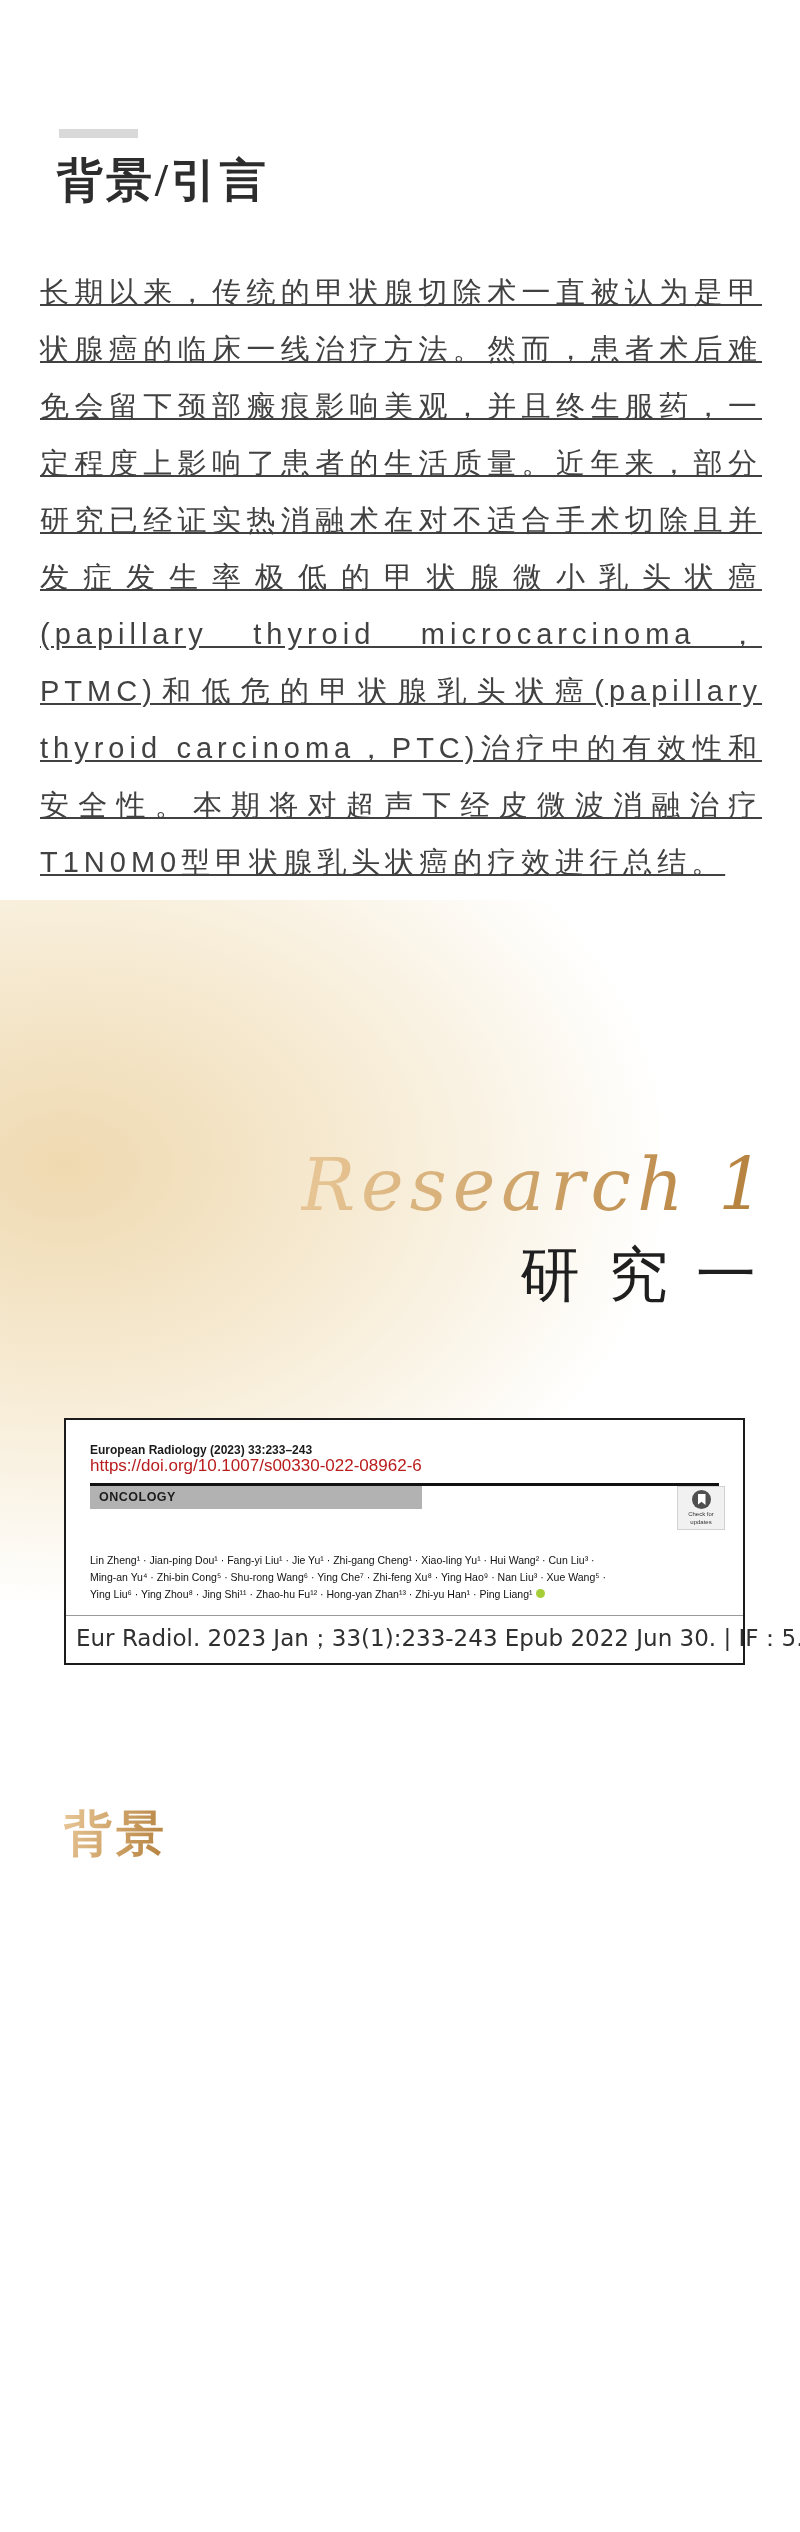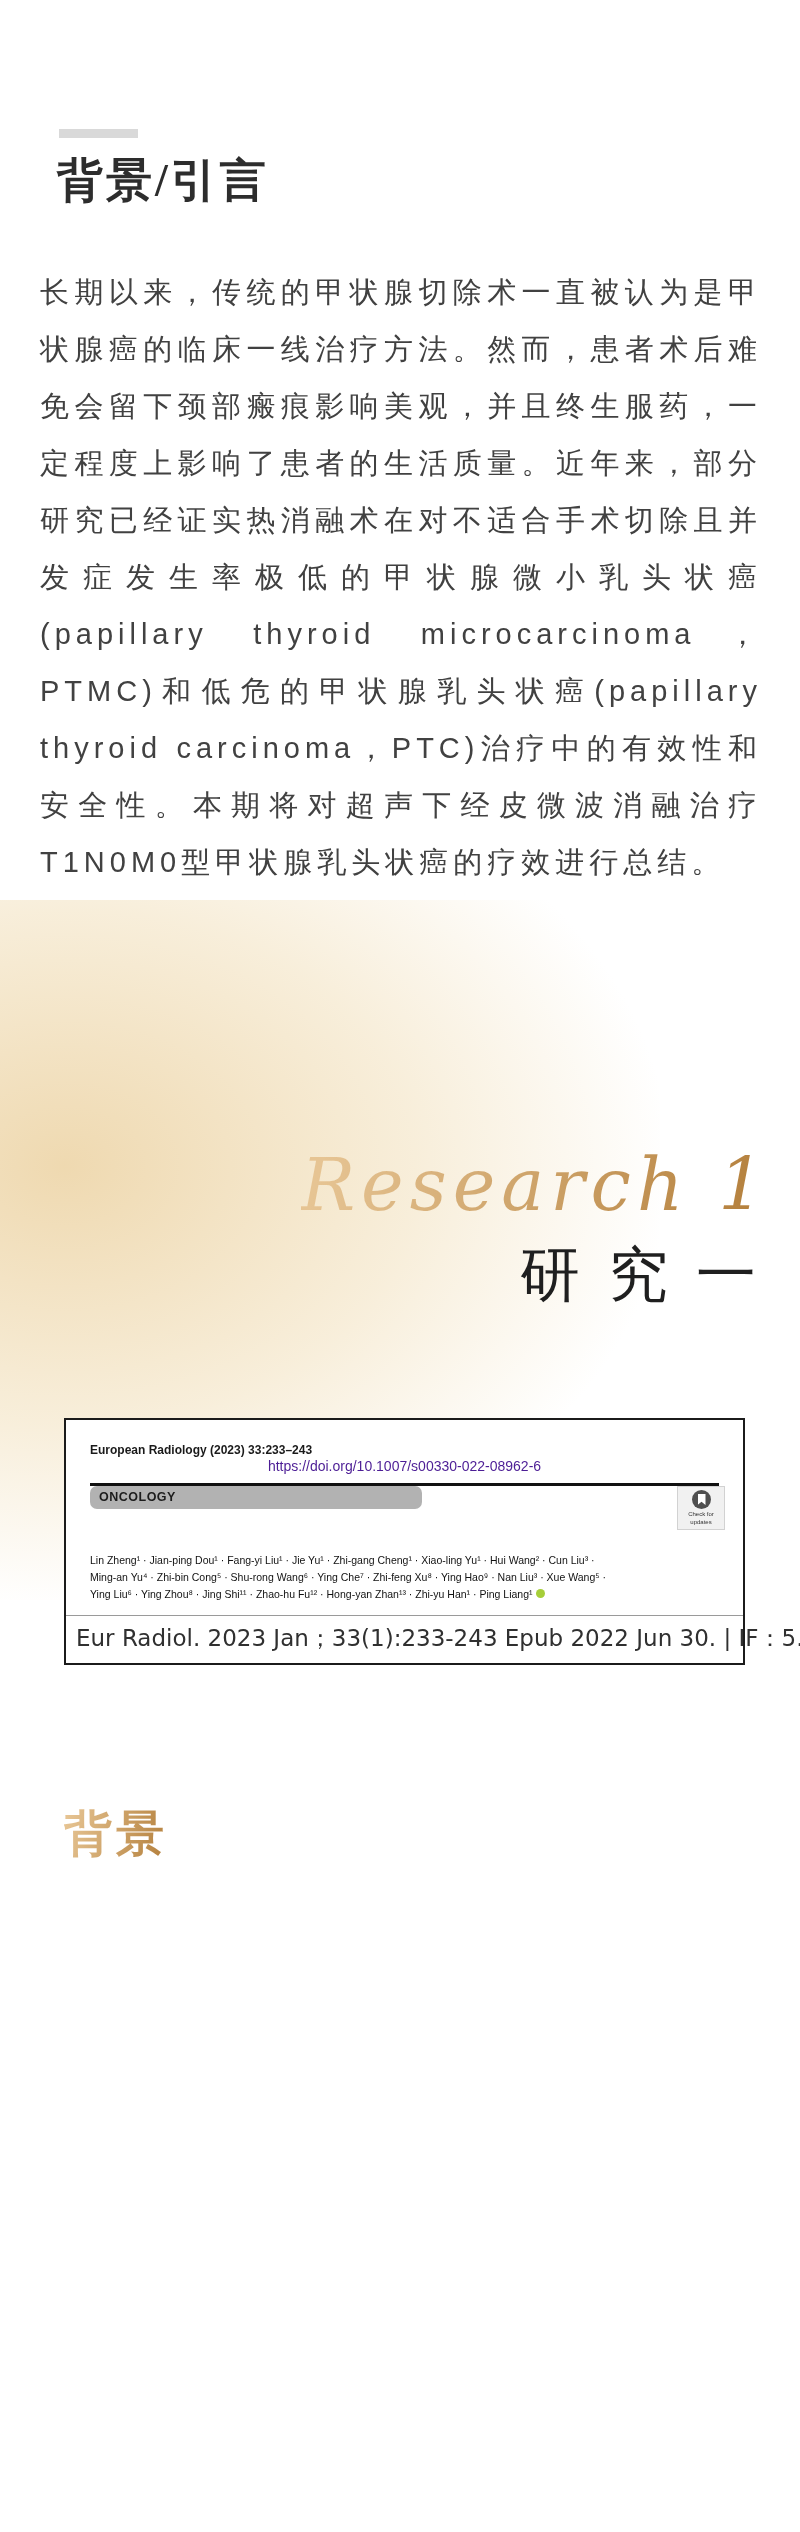--- a/index.html
+++ b/index.html
@@ -20,21 +20,21 @@
 
   .intro-title {
     position:absolute; left:57px; top:150px;
     font-family:"Liberation Serif","DejaVu Serif",serif;
     font-size:46px; font-weight:700; color:#2d2d2d; letter-spacing:3px;
   }
 
   .body-text {
     position:absolute; left:40px; width:722px;
     font-size:29px; line-height:57px; color:#414141;
-    letter-spacing:5px; text-align:justify; text-justify:inter-ideograph;
+    letter-spacing:5px; text-align:justify; text-justify:inter-ideograph;text-decoration:underline;
   }
   .intro-body { top:264px; }
   .bg-body { top:1886px; }
 
   .gold-text { color:#c59a5f; }
   @supports ((-webkit-background-clip: text) or (background-clip: text)) {
     .gold-text {
       background:linear-gradient(105deg,#e6c493 5%,#caa express 60%,#b5813e 95%);
       background:linear-gradient(105deg,#e6c493 5%,#b5813e 95%);
       -webkit-background-clip:text; background-clip:text; color:transparent;
@@ -52,27 +52,27 @@
     font-size:60px; font-weight:400; color:#1f1f1f;
     letter-spacing:28px; line-height:1.1;
   }
 
   .paper-card {
     position:absolute; left:64px; top:1418px; width:681px;
     background:#ffffff; border:2px solid #1b1b1b;
     padding:22px 24px 0 24px;
   }
   .journal-line { font-size:12px; font-weight:700; color:#1a1a1a; line-height:16px; }
-  .doi-line { font-size:14px; color:#4c1d95; line-height:16px;text-align:center; }
+  .doi-line { font-size:17px; color:#b91c1c; line-height:16px; }
   .paper-rule { border-top:3px solid #111; margin-top:9px; }
   .category-row { display:flex; justify-content:space-between; align-items:flex-start; margin-top:0; }
   .category-bar {
     width:332px; height:23px; background:#b2b2b2;
     font-size:12.5px; font-weight:700; color:#1c1c1c;
-    line-height:23px; padding-left:9px; letter-spacing:0.5px;border-radius:7px;
+    line-height:23px; padding-left:9px; letter-spacing:0.5px;
   }
   .check-badge {
     width:48px; background:#f1f1f1; border:1px solid #d2d2d2;
     padding:3px 2px 3px; text-align:center; margin-right:-6px;
   }
   .badge-circle { width:19px; height:19px; border-radius:50%; background:#4f4f4f; margin:0 auto; position:relative; }
   .badge-circle::after {
     content:""; position:absolute; left:6px; top:4px; width:8px; height:11px; background:#ffffff;
     clip-path:polygon(0 0,100% 0,100% 100%,50% 70%,0 100%);
   }

